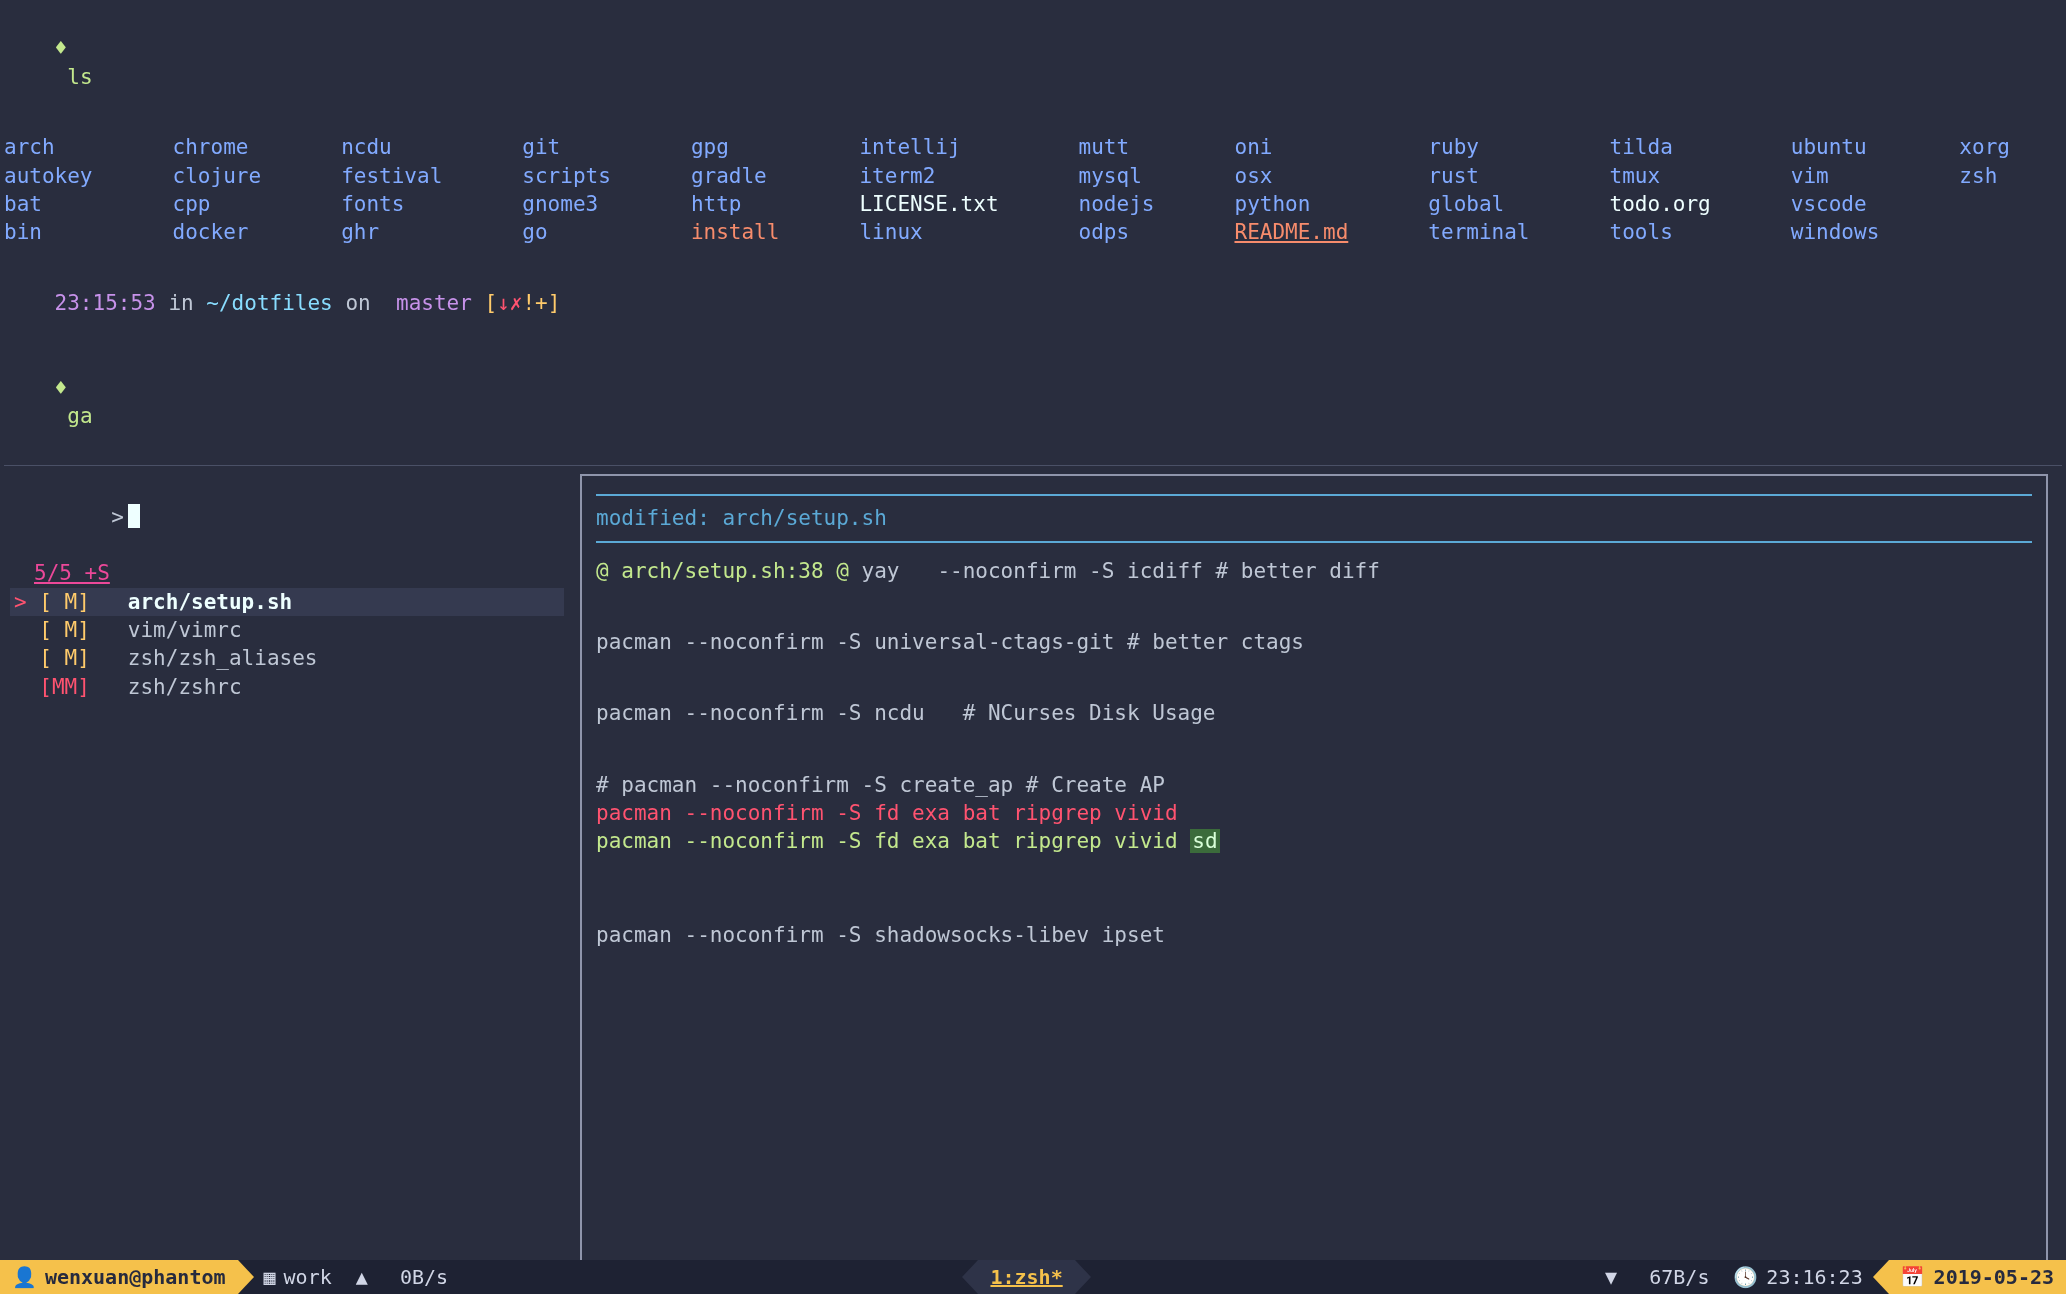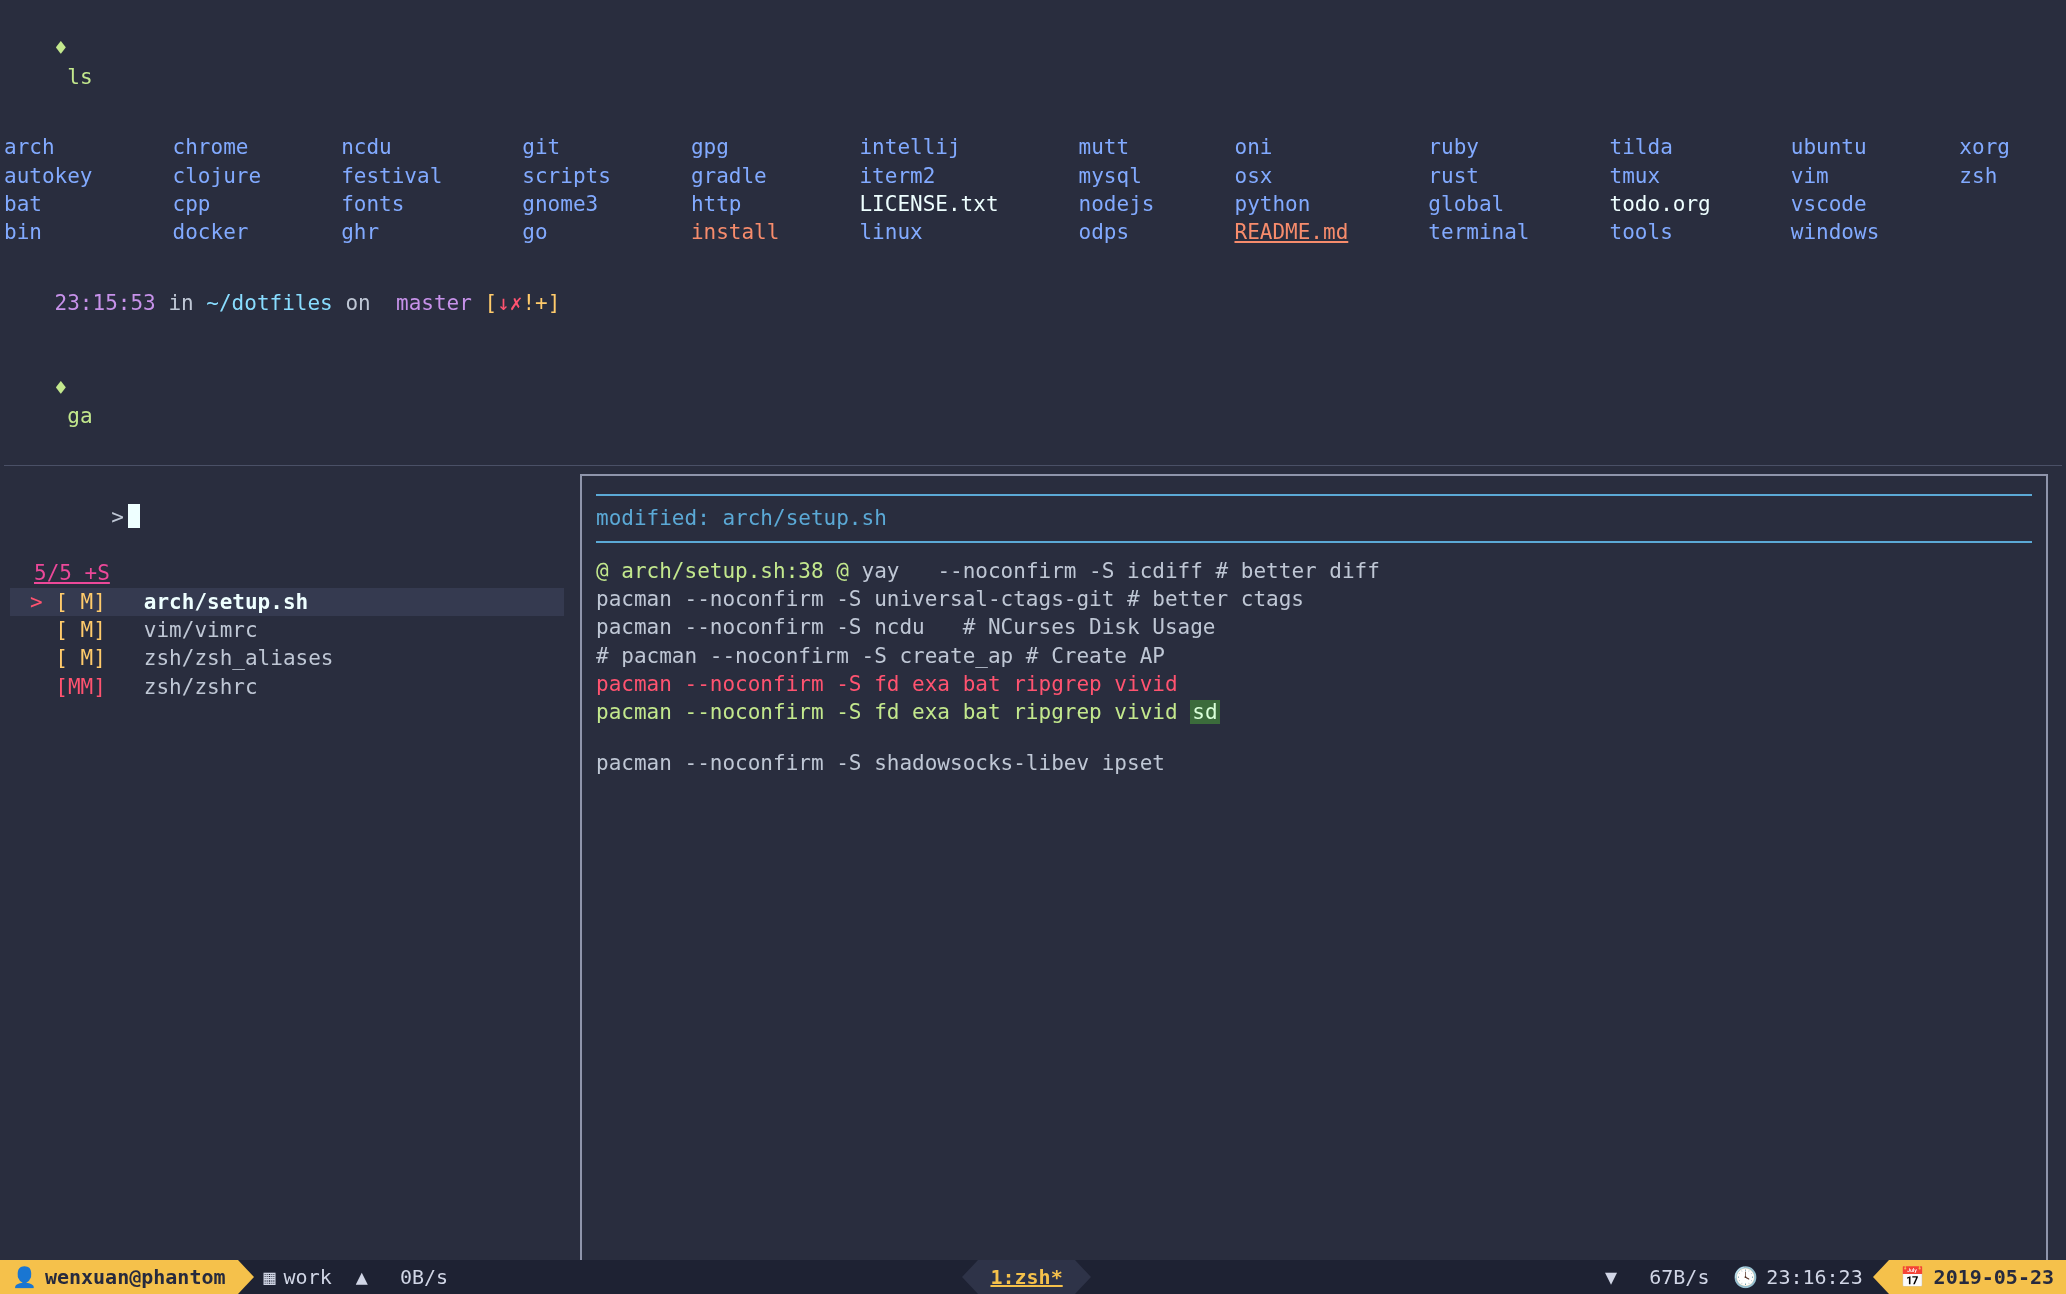--- a/index.html
+++ b/index.html
@@ -60,21 +60,21 @@
   .fzf-prompt { white-space: pre; }
   .cursor {
     display: inline-block;
     width: 12px; height: 24px;
     background: #eeffff;
     vertical-align: -4px;
     margin-left: 4px;
   }
   .fzf-count { color: #ec4899; padding-left: 24px; white-space: pre; text-decoration: underline; }
 
-  .fzf-row { white-space: pre; padding: 0 20px; }
+  .fzf-row { white-space: pre; padding: 0 4px; }
   .fzf-row.sel { background: #353a50; }
   .ptr { color: #ff5370; }
   .stat-m { color: #ffcb6b; }
   .stat-d { color: #ff5370; }
   .stat-mm { color: #ff5370; }
   .fname { color: #bfc7d5; }
   .fname.selname { color: #eeffff; font-weight: 600; }
 
   .preview {
     flex: 1;
@@ -82,21 +82,21 @@
     border: 2px solid #8f95ab;
     min-height: 870px;
     padding: 10px 14px 14px 14px;
   }
   .preview-divider {
     border-top: 2px solid #5ba9d6;
     margin: 8px 0 8px 0;
   }
   .diff-header { color: #5ba9d6; white-space: pre; }
   .diff-ctx { color: #c3e88d; white-space: pre; }
-  .diff-line { color: #bfc7d5; white-space: pre; }
+  .diff-line { color: #bfc7d5; white-space: pre; margin-top: 43px; }
   .diff-del { color: #ff5370; white-space: pre; }
   .diff-add { color: #c3e88d; white-space: pre; }
   .diff-add .added { background: #3b6b3b; color: #d9ffd9; padding: 0 2px; }
 
   
   .statusbar {
     position: absolute;
     bottom: 0; left: 0; right: 0;
     height: 34px;
     background: #1e2233;

